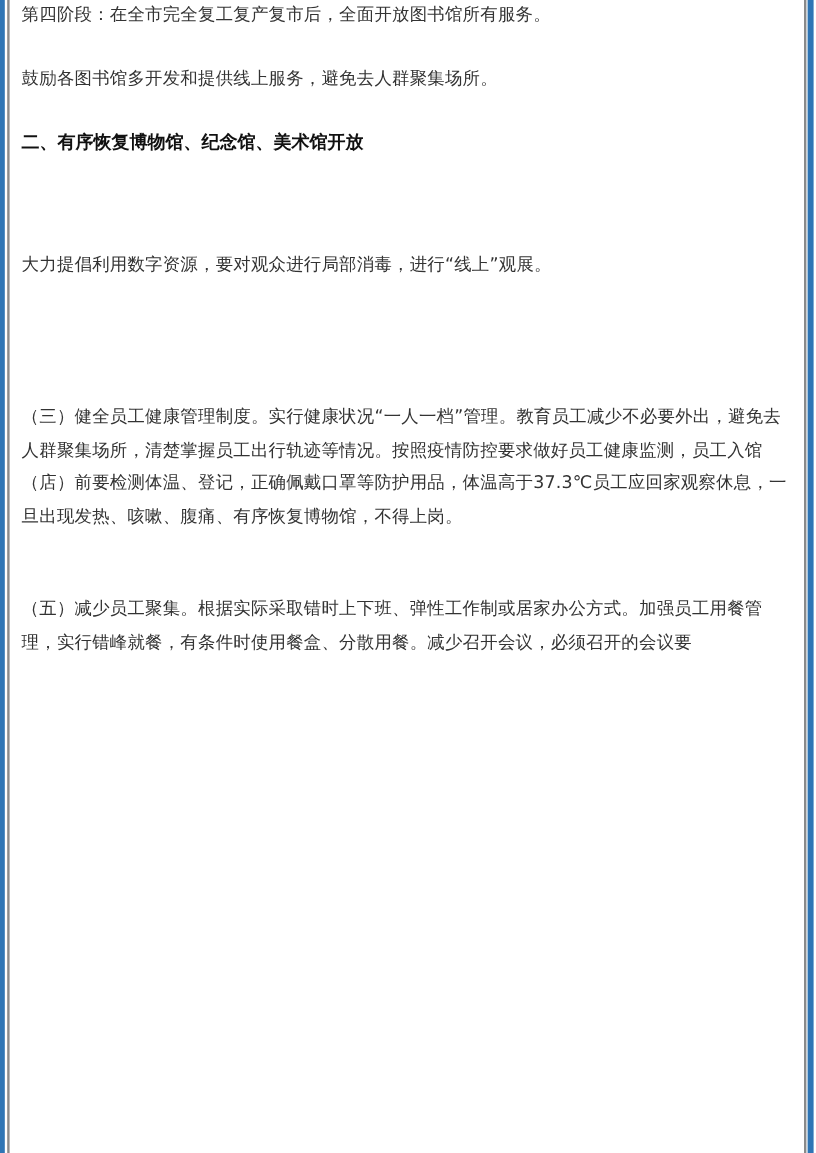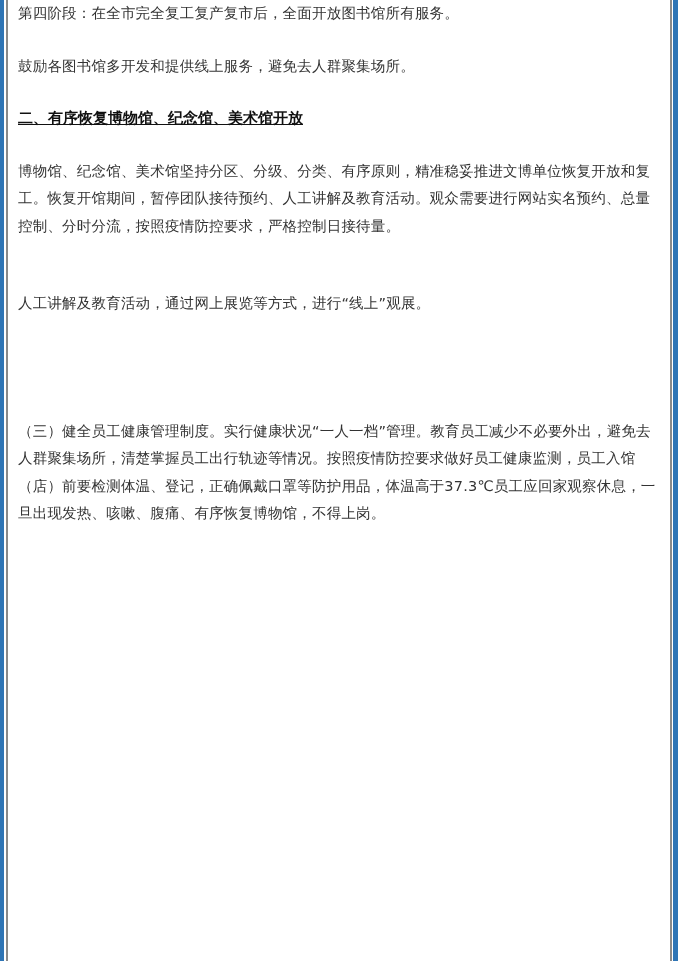--- a/index.html
+++ b/index.html
@@ -51,45 +51,44 @@
       margin: 0;
       padding: 0;
       letter-spacing: 0.2px;
     }
     .content h3 {
       margin: 0;
       padding: 0;
       font-size: 15px;
       font-weight: bold;
       color: #111111;
-      text-decoration: underline;
     }
     .gap { height: 25px; }
   </style>
 </head>
 <body>
 
 <div class="frame">
   <div class="border-left-blue"></div>
   <div class="border-left-gray"></div>
   <div class="border-right-gray"></div>
   <div class="border-right-blue"></div>
 
   <div class="content">
     <p>第四阶段：在全市完全复工复产复市后，全面开放图书馆所有服务。</p>
     <div class="gap"></div>
     <p>鼓励各图书馆多开发和提供线上服务，避免去人群聚集场所。</p>
     <div class="gap"></div>
     <h3>二、有序恢复博物馆、纪念馆、美术馆开放</h3>
     <div class="gap"></div>
-    <p>博物馆、纪念馆、美术馆坚持分区、分级、分类、有序原则，精准稳妥推进文博单位恢复开放和复工。恢复开馆期间，暂停团队接待预约、人工讲解及教育活动。观众需要进行网站实名预约、总量控制、分时分流，按照疫情防控要求，严格控制日接待量。</p>
     <div class="gap"></div>
     <div class="gap"></div>
-    <p>人工讲解及教育活动，通过网上展览等方式，进行“线上”观展。</p>
+    <p>大力提倡利用数字资源，要对观众进行局部消毒，进行“线上”观展。</p>
     <div class="gap"></div>
     <div class="gap"></div>
     <div class="gap"></div>
     <div class="gap"></div>
     <p>（三）健全员工健康管理制度。实行健康状况“一人一档”管理。教育员工减少不必要外出，避免去人群聚集场所，清楚掌握员工出行轨迹等情况。按照疫情防控要求做好员工健康监测，员工入馆（店）前要检测体温、登记，正确佩戴口罩等防护用品，体温高于37.3℃员工应回家观察休息，一旦出现发热、咳嗽、腹痛、有序恢复博物馆，不得上岗。</p>
     <div class="gap"></div>
     <div class="gap"></div>
+    <p>（五）减少员工聚集。根据实际采取错时上下班、弹性工作制或居家办公方式。加强员工用餐管理，实行错峰就餐，有条件时使用餐盒、分散用餐。减少召开会议，必须召开的会议要</p>
   </div>
 </div>
 
 </body></html>

